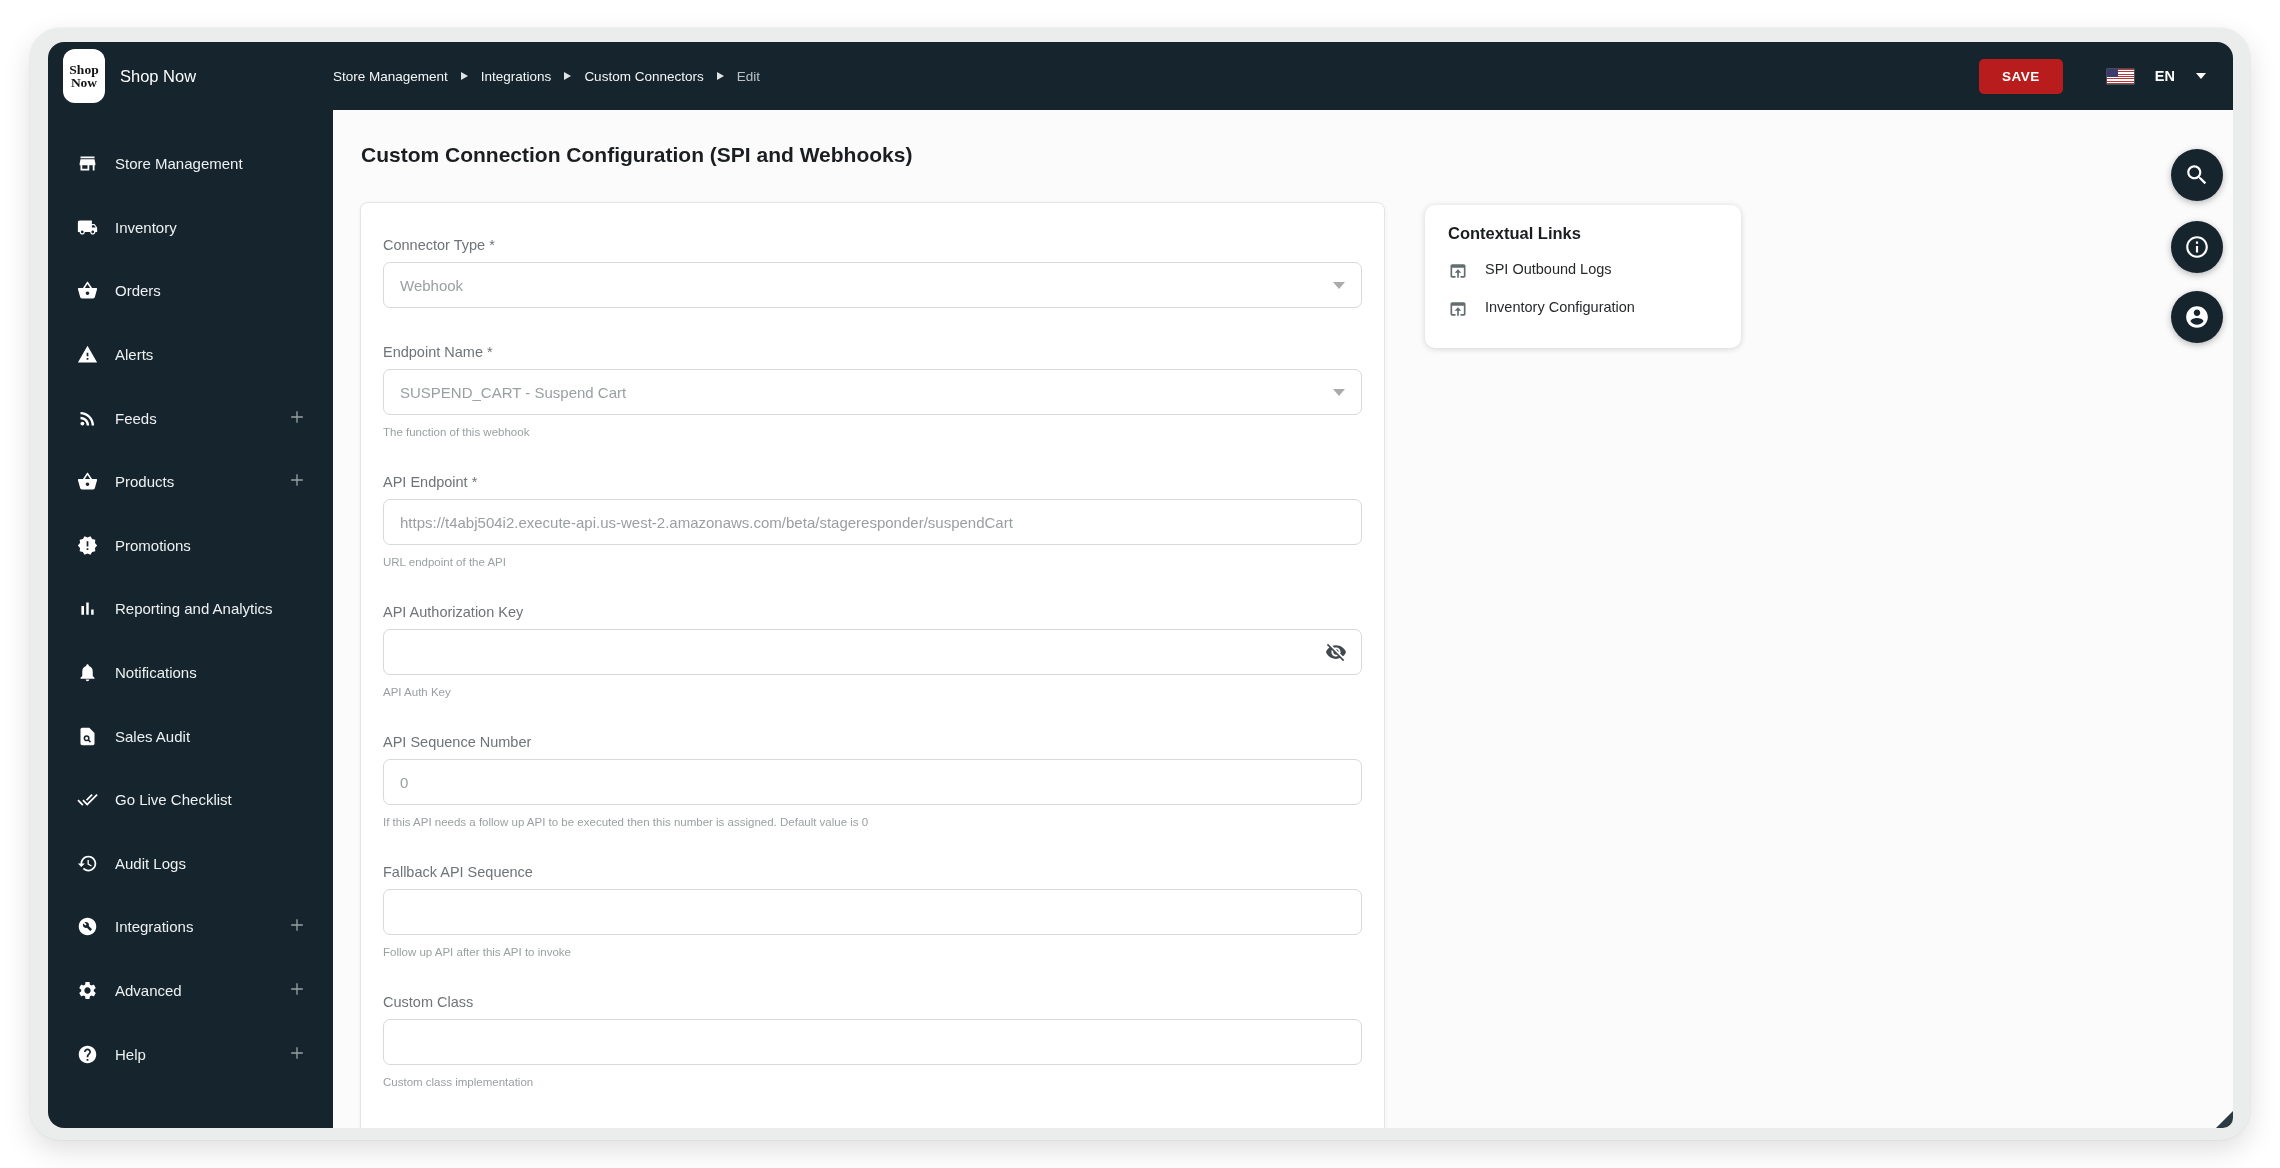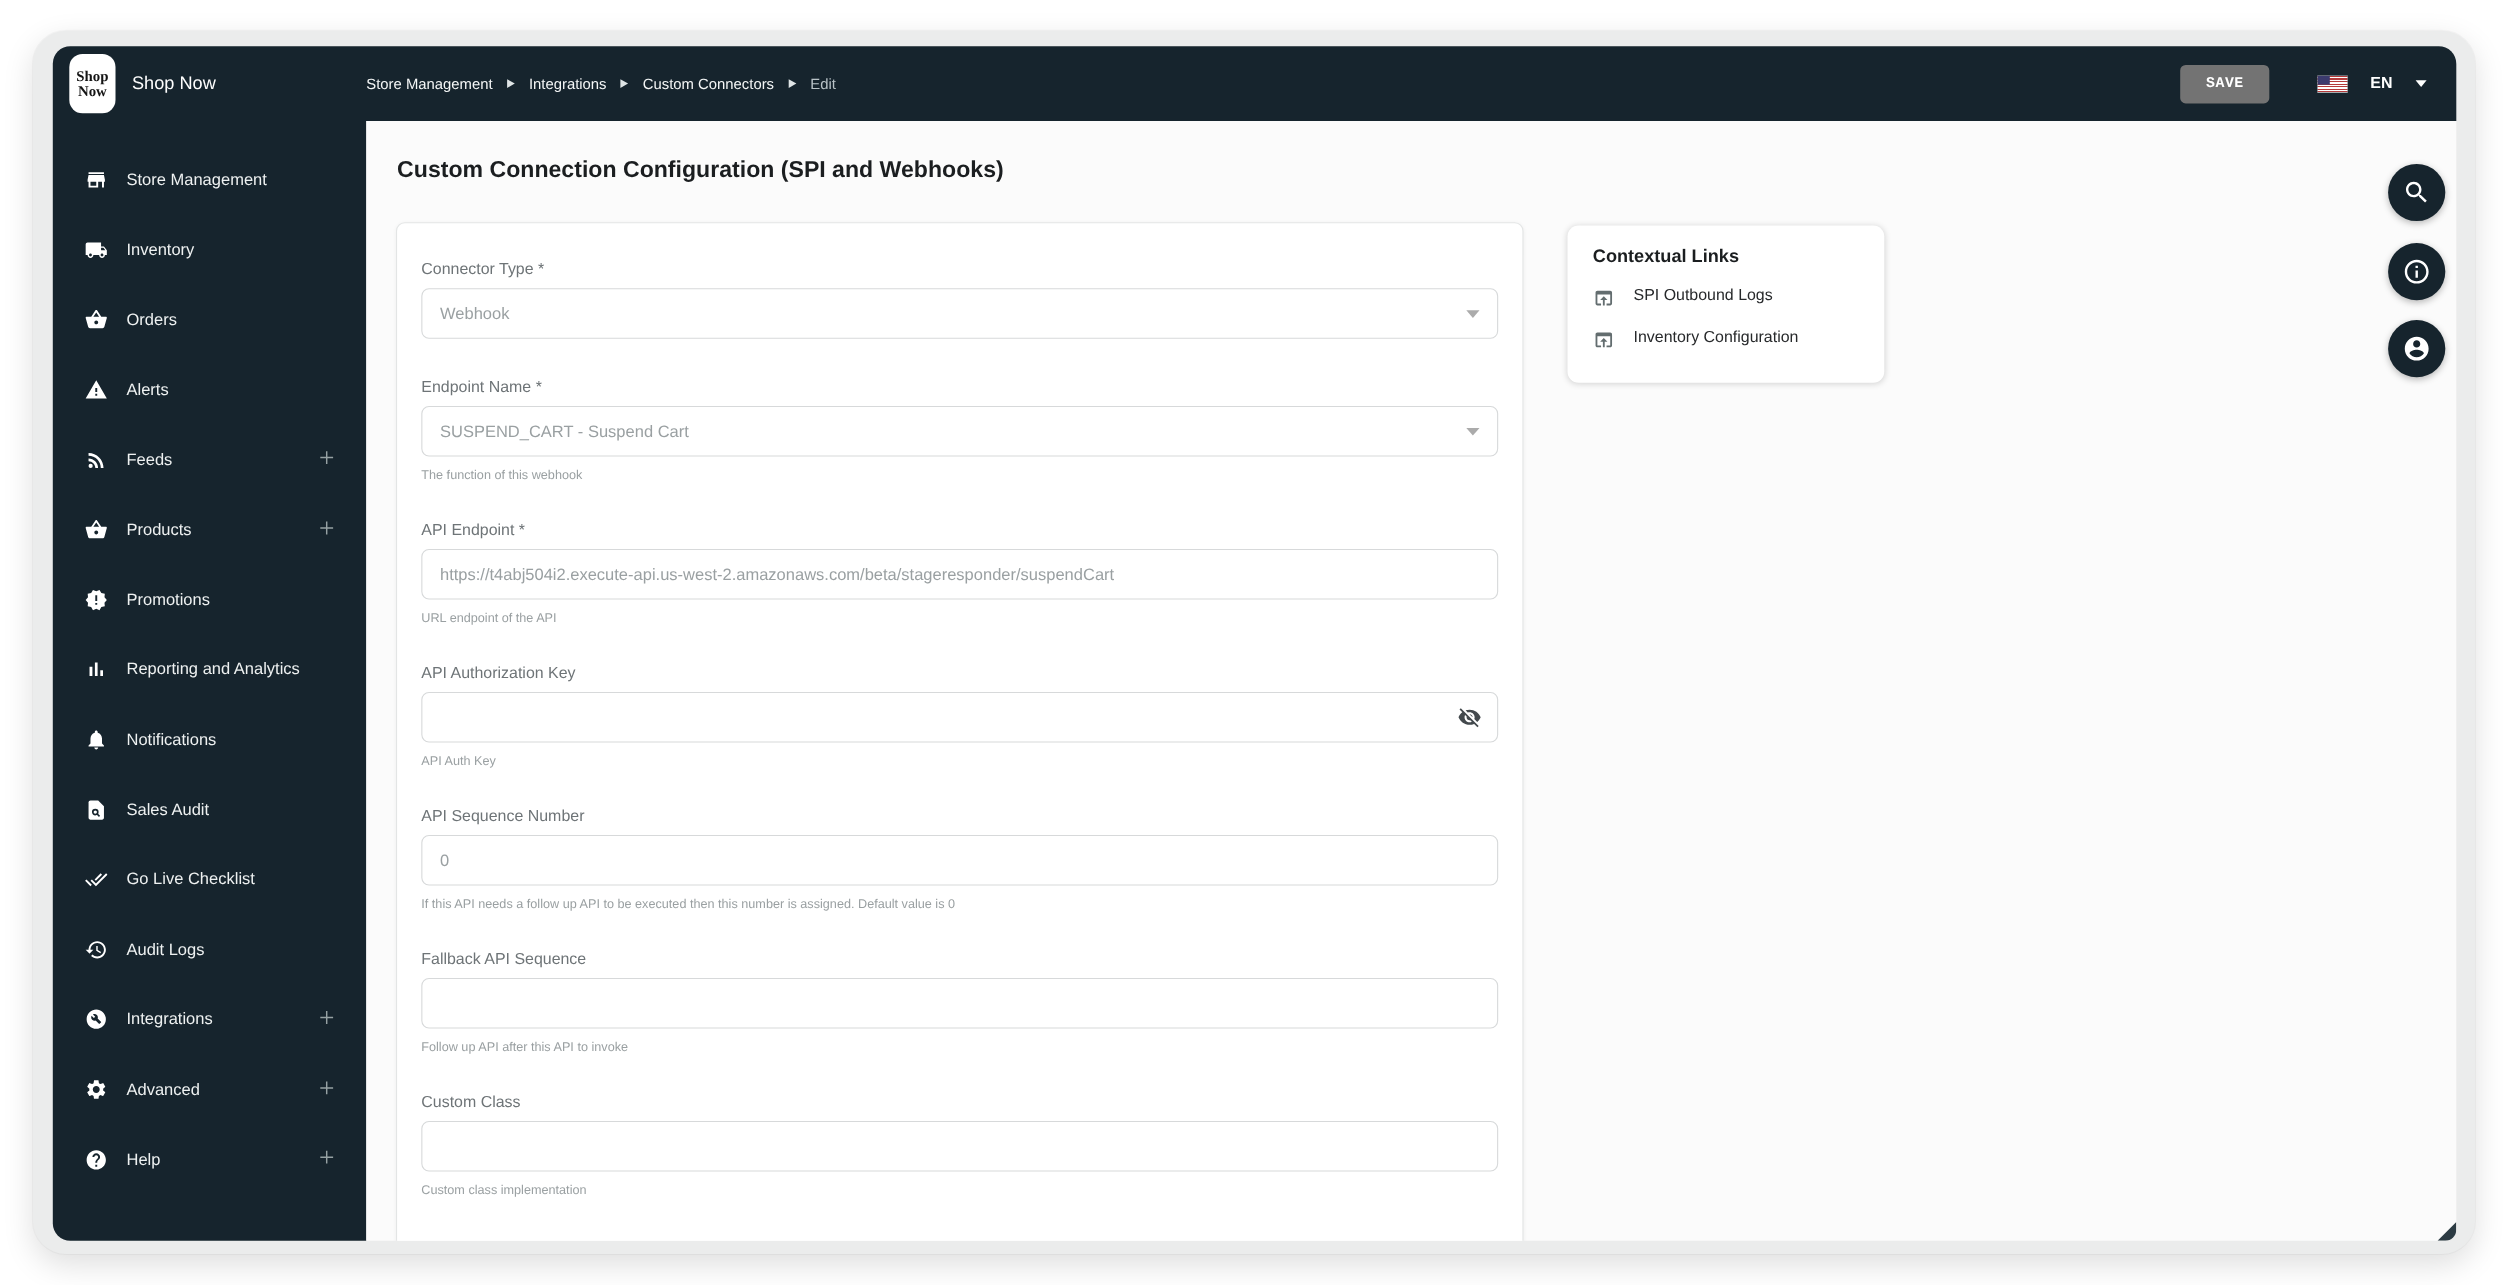--- a/index.html
+++ b/index.html
@@ -22,22 +22,22 @@
     width:42px; height:54px; background:#fff; border-radius:12px;
     display:flex; flex-direction:column; align-items:center; justify-content:center;
     font-family:Liberation Serif, serif; color:#141414; font-size:13.5px; line-height:13px; font-weight:600;
   }
   .brand-name { font-size:16.5px; color:#fdfdfd; }
   .breadcrumb { display:flex; align-items:center; gap:13px; font-size:13.5px; }
   .crumb { color:#f4f6f6; cursor:pointer; }
   .crumb.current { color:#b9c3c7; cursor:default; }
   .crumb-sep { width:0; height:0; border-left:7px solid #dfe5e6; border-top:4.5px solid transparent; border-bottom:4.5px solid transparent; }
   .save-btn {
-    margin-left:auto; background:#737373; color:#fff; border:none; border-radius:5px;
-    font-family:Liberation Mono, monospace; font-size:13.5px; font-weight:700; letter-spacing:.5px;
+    margin-left:auto; background:#b91c1c; color:#fff; border:none; border-radius:5px;
+    font-family:Liberation Sans, sans-serif; font-size:13.5px; font-weight:700; letter-spacing:.5px;
     padding:10px 23px; cursor:pointer;
   }
   .lang { display:flex; align-items:center; gap:21px; margin:0 27px 0 44px; font-size:14.5px; font-weight:600; cursor:pointer; }
   .flag { position:relative; width:27px; height:15px; background:repeating-linear-gradient(180deg,#b53b3b 0 1.16px,#fff 1.16px 2.31px); box-shadow:0 0 0 .5px rgba(255,255,255,.4); }
   .flag::after { content:""; position:absolute; left:0; top:0; width:11px; height:8px; background:#3c3b6e; }
   .lang-caret { width:0; height:0; border-left:5.5px solid transparent; border-right:5.5px solid transparent; border-top:6.5px solid #fff; }
 
   
   .app-body { display:flex; height:1018px; }
   .sidebar {
@@ -75,21 +75,21 @@
   .text-input { outline:none; }
   .text-input.with-icon { padding-right:52px; }
   .select-box { display:flex; align-items:center; justify-content:space-between; cursor:pointer; }
   .caret-down { width:0; height:0; border-left:6px solid transparent; border-right:6px solid transparent; border-top:7px solid #ababab; }
   .helper { font-size:11.5px; color:#9aa0a2; margin-top:11px; }
   .eye-btn { position:absolute; right:14px; top:50%; transform:translateY(-50%); width:24px; height:24px; border:none; background:transparent; cursor:pointer; display:flex; align-items:center; justify-content:center; }
   .eye-btn svg { width:22px; height:22px; }
 
   
   .side-card {
-    position:absolute; left:1092px; width:288px; background:#fff; border-radius:10px;
+    position:absolute; left:1092px; width:316px; background:#fff; border-radius:10px;
     box-shadow:0 1px 6px rgba(0,0,0,.16); padding:19px 23px;
   }
   .side-card.links { top:95px; height:143px; }
   .side-card.articles { top:270px; height:100px; }
   .side-card-title { font-size:16.5px; font-weight:700; color:#1b1e20; }
   .side-row { display:flex; align-items:flex-start; gap:17px; margin-top:18px; font-size:14.5px; color:#27292b; cursor:pointer; }
   .side-row svg { width:20px; height:20px; flex-shrink:0; }
 
   
   .fab {

